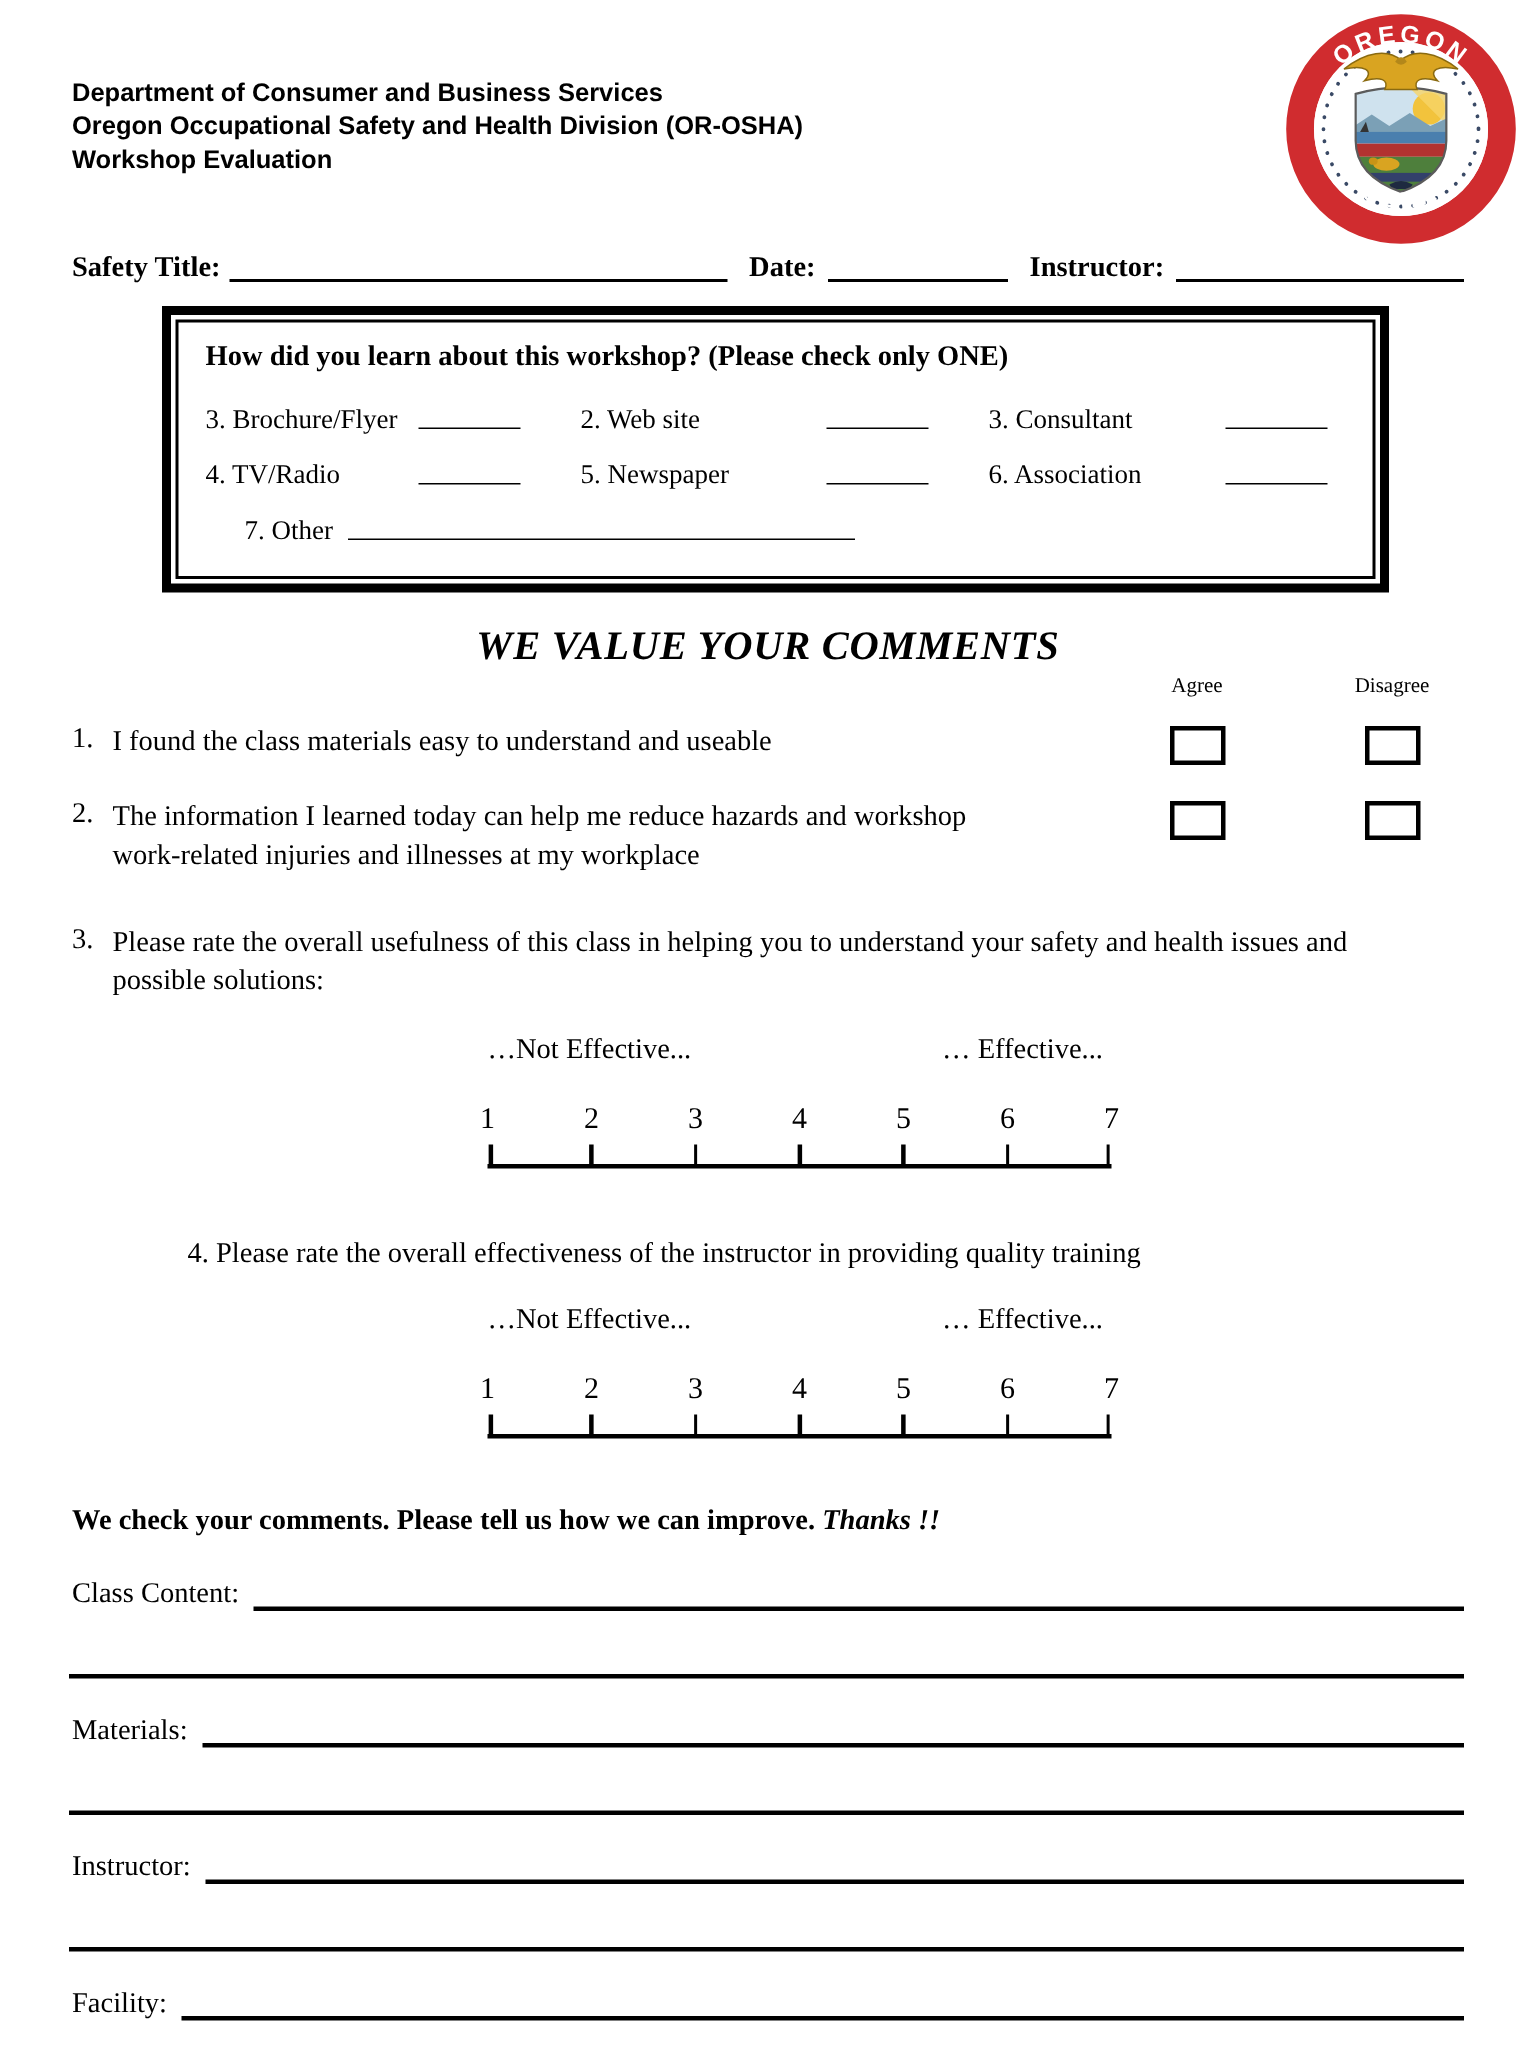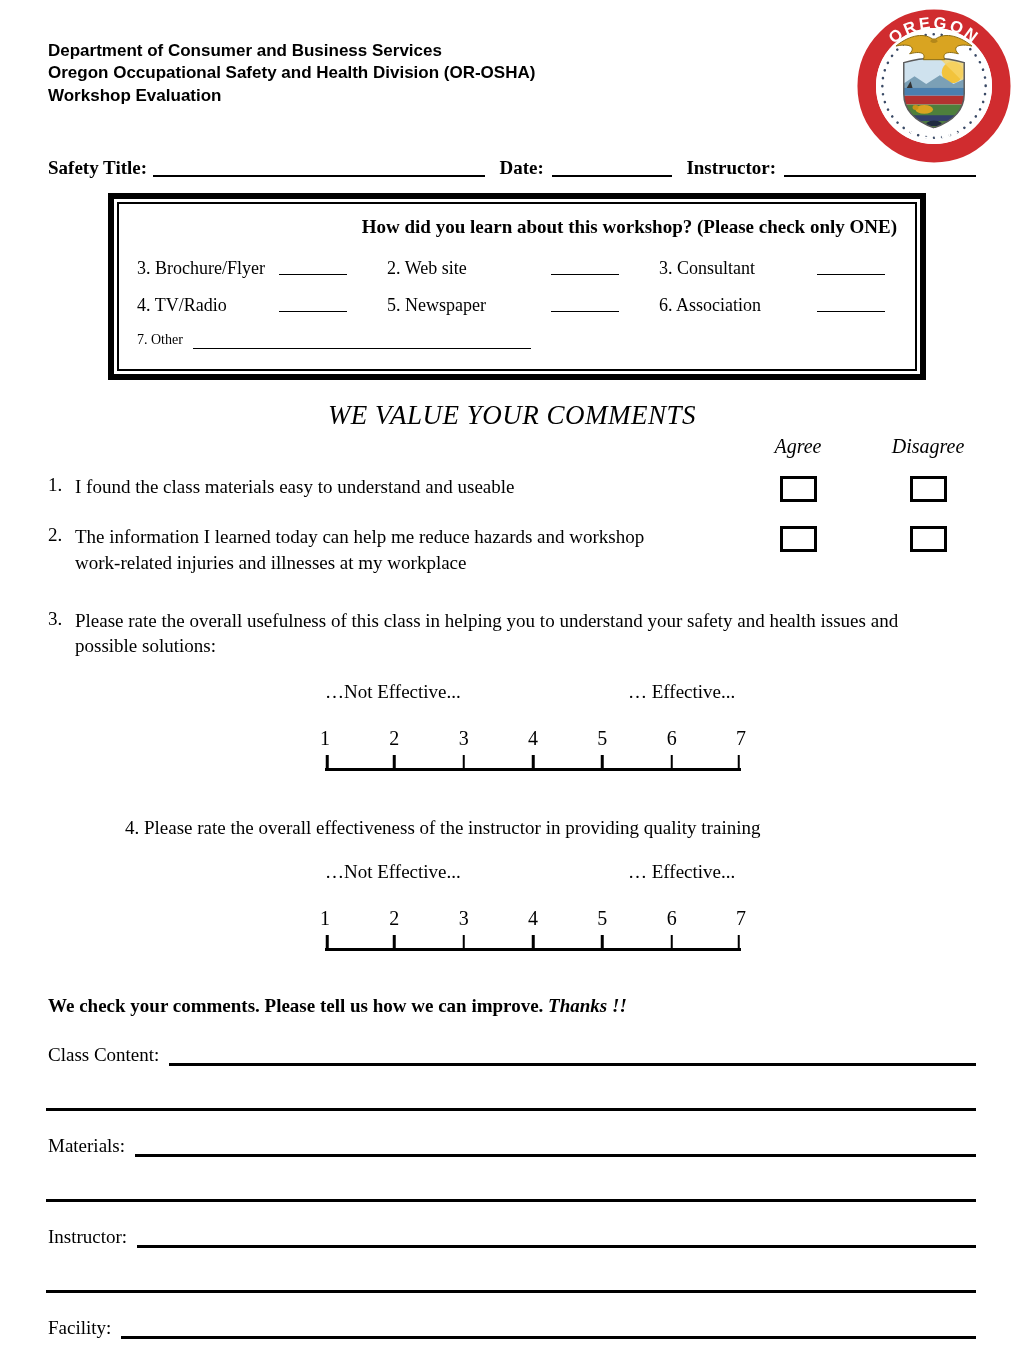--- a/index.html
+++ b/index.html
@@ -1,49 +1,49 @@
 <!DOCTYPE html>
 <html><head>
 <meta charset="utf-8">
 <style>
   * { margin: 0; padding: 0; box-sizing: border-box; }
   html, body { width: 1024px; height: 1365px; background: #ffffff; overflow: hidden; }
   body { font-family: "Liberation Serif", serif; color: #000; }
   .page { position: relative; width: 1024px; height: 1365px; padding: 0 48px; }
 
   
-  .hdr { padding-top: 40px; }
+  .hdr { padding-top: 51px; }
   .hdr-line { font-family: "Liberation Sans", sans-serif; font-weight: bold; font-size: 17px; line-height: 1.32; }
   .seal { position: absolute; top: 8px; right: 12px; width: 156px; height: 156px; }
 
   
   .ct-row { display: flex; align-items: flex-end; margin-top: 50px; font-size: 19px; font-weight: bold; white-space: nowrap; }
   .blankline { display: inline-block; border-bottom: 2px solid #000; height: 18px; }
   .ct-blank1 { width: 336px; margin: 0 14px 2px 6px; }
   .ct-blank2 { width: 122px; margin: 0 14px 2px 8px; }
   .ct-blank3 { width: 194px; margin: 0 0 2px 8px; }
 
   
   .lbox-outer { margin: 14px 0 0 60px; width: 818px; border: 6px solid #000; padding: 3px; }
-  .lbox-inner { border: 2px solid #000; padding: 12px 18px 20px 18px; text-align: right; }
+  .lbox-inner { border: 2px solid #000; padding: 12px 18px 20px 18px; }
   .lbox-head { font-size: 19px; font-weight: bold; }
   .lb-grid { display: grid; grid-template-columns: 250px 272px 1fr; margin-top: 20px; row-gap: 16px; }
   .lb-cell { display: flex; font-size: 18px; }
   .lb-blank { width: 68px; border-bottom: 1.5px solid #000; height: 17px; margin-left: auto; margin-right: 40px; }
   .lb-cell.c3 .lb-blank { margin-right: 12px; }
-  .lb-other { display: flex; font-size: 14px; margin-top: 16px; }
+  .lb-other { display: flex; font-size: 18px; margin-top: 16px; margin-left: 26px; }
   .lb-other-blank { width: 338px; border-bottom: 1.5px solid #000; height: 17px; margin-left: 10px; }
 
   
-  .cmt-title { text-align: center; font-size: 27px; font-weight: normal; font-style: italic; margin-top: 20px; letter-spacing: 0.5px; }
+  .cmt-title { text-align: center; font-size: 27px; font-weight: bold; font-style: italic; margin-top: 20px; letter-spacing: 0.5px; }
 
   
   .cb-cols { width: 226px; display: flex; justify-content: space-between; flex-shrink: 0; }
   .cb-col { width: 96px; text-align: center; }
-  .ad-row { display: flex; justify-content: flex-end; margin-top: 4px; font-size: 20px; font-style: italic; }
+  .ad-row { display: flex; justify-content: flex-end; margin-top: 4px; font-size: 14px; }
   .checkbox { width: 37px; height: 26px; border: 3px solid #000; margin: 0 auto; background: #fff; }
 
   
   .item-row { display: flex; justify-content: space-between; align-items: flex-start; }
   .item-row.i1 { margin-top: 16px; }
   .item-row.i2 { margin-top: 22px; }
   .item { display: flex; font-size: 19px; }
   .item .num { width: 27px; flex-shrink: 0; }
   .item .txt { max-width: 618px; line-height: 1.35; }
   .item-row .cb-cols { margin-top: 2px; }

